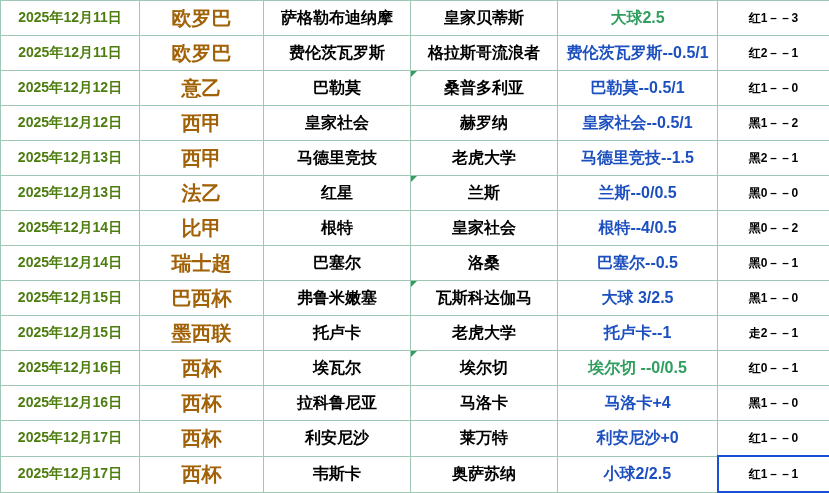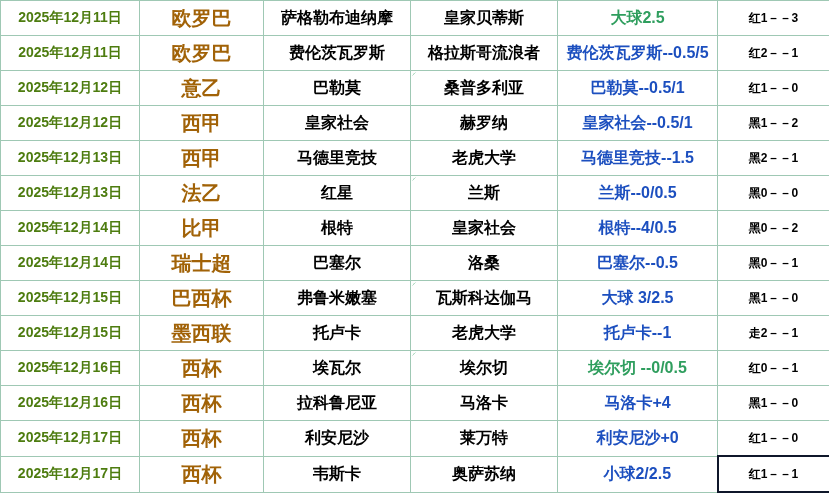--- a/index.html
+++ b/index.html
@@ -57,27 +57,26 @@
   }
   .cell-hand.green {
     color: #2f9e5e;
   }
   .cell-result {
     color: #000000;
     font-size: 12px;
     font-weight: bold;
   }
   tr.highlight td.cell-result {
-    border: 2px solid #0f172a;
+    border: 2px solid #1d4ed8;
     margin-top: 28px;
   }
   
   td.tick {
     position: relative;
-    border-radius: 7px;
   }
   td.tick::before {
     content: "";
     position: absolute;
     left: 0;
     top: 0;
     border-top: 6px solid #2f9e5e;
     border-right: 6px solid transparent;
   }
 </style>
@@ -100,21 +99,21 @@
         <td class="cell-home">萨格勒布迪纳摩</td>
         <td class="cell-away">皇家贝蒂斯</td>
         <td class="cell-hand green">大球2.5</td>
         <td class="cell-result">红1－－3</td>
       </tr>
       <tr>
         <td class="cell-date">2025年12月11日</td>
         <td class="cell-league">欧罗巴</td>
         <td class="cell-home">费伦茨瓦罗斯</td>
         <td class="cell-away">格拉斯哥流浪者</td>
-        <td class="cell-hand">费伦茨瓦罗斯--0.5/5</td>
+        <td class="cell-hand">费伦茨瓦罗斯--0.5/1</td>
         <td class="cell-result">红2－－1</td>
       </tr>
       <tr>
         <td class="cell-date">2025年12月12日</td>
         <td class="cell-league">意乙</td>
         <td class="cell-home">巴勒莫</td>
         <td class="cell-away tick">桑普多利亚</td>
         <td class="cell-hand">巴勒莫--0.5/1</td>
         <td class="cell-result">红1－－0</td>
       </tr>

